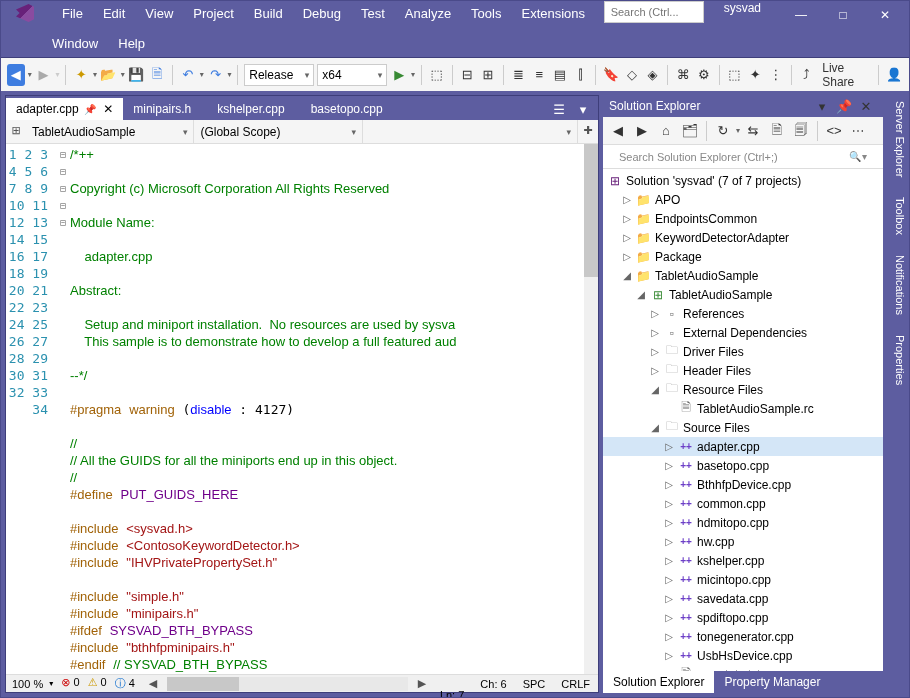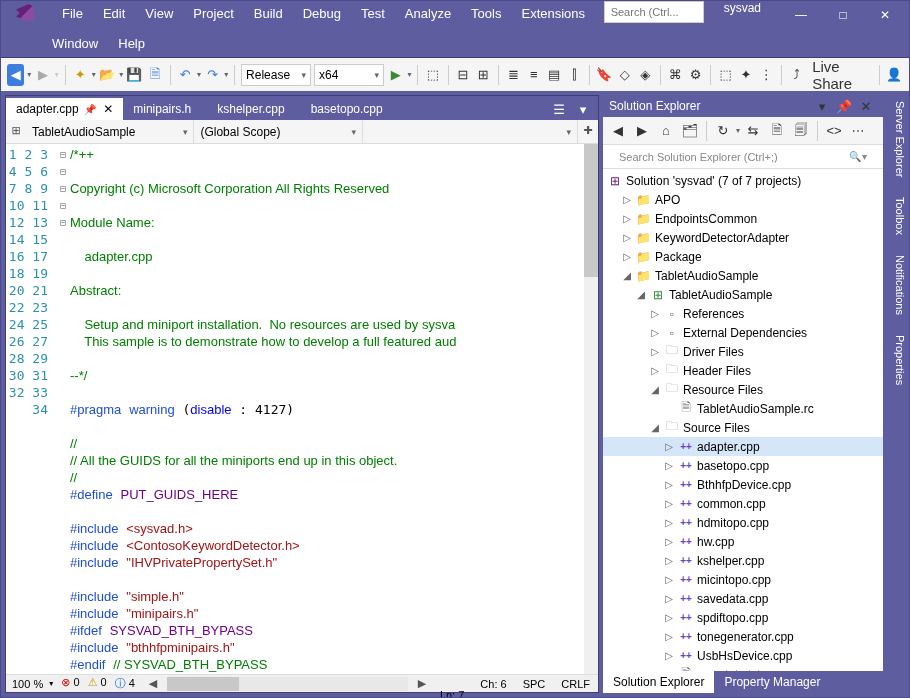--- a/index.html
+++ b/index.html
@@ -30,21 +30,21 @@
 .tab-actions { margin-left: auto; display: flex; gap: 2px; padding-right: 4px; }
 .nav-bar { height: 24px; background: #f5f5f5; border-bottom: 1px solid #ddd; display: flex; }
 .nav-drop { flex: 1; border-right: 1px solid #ddd; padding: 0 6px; display: flex; align-items: center; font-size: 12px; }
 .nav-drop::after { content: "▾"; margin-left: auto; font-size: 9px; color: #666; }
 .code-area { flex: 1; display: flex; overflow: hidden; position: relative; }
 .gutter { width: 50px; background: #fff; text-align: right; padding: 2px 8px 2px 0; font-family: Consolas, monospace; font-size: 13px; color: #2b91af; line-height: 17px; }
 .fold-col { width: 14px; background: #fff; font-family: Consolas, monospace; font-size: 10px; color: #888; line-height: 17px; padding-top: 2px; text-align: center; }
 .code { flex: 1; font-family: Consolas, monospace; font-size: 13px; line-height: 17px; padding: 2px 0; white-space: pre; overflow: hidden; }
 .c-comment { color: #008000; }
 .c-keyword { color: #0000ff; }
-.c-pp { color: #1d4ed8; }
+.c-pp { color: #a16207; }
 .c-string { color: #a31515; }
 .c-macro { color: #6f008a; }
 .hscroll { height: 18px; background: #f0f0f0; border-top: 1px solid #ddd; display: flex; align-items: center; font-size: 11px; }
 .hscroll .zoom { padding: 0 6px; }
 .hscroll .err { display: flex; gap: 8px; padding: 0 8px; }
 .hscroll .track { flex: 1; background: #e8e8e8; height: 14px; margin: 0 4px; position: relative; }
 .hscroll .thumb { position: absolute; left: 0; width: 30%; height: 100%; background: #c8c8c8; }
 .statusbar { height: 20px; background: #eee; border-top: 1px solid #ccc; display: flex; align-items: center; font-size: 11px; padding: 0 8px; gap: 16px; }
 .statusbar span:first-child { margin-left: auto; margin-top: 22px; }
 .vscroll { width: 14px; background: #f0f0f0; position: relative; }
@@ -148,21 +148,21 @@
     <div class="tb-btn">◈</div>
     <div class="tb-sep"></div>
     <div class="tb-btn">⌘</div>
     <div class="tb-btn">⚙</div>
     <div class="tb-sep"></div>
     <div class="tb-btn">⬚</div>
     <div class="tb-btn">✦</div>
     <div class="tb-btn">⋮</div>
     <div class="tb-sep"></div>
     <div class="tb-btn">⤴</div>
-    <span style="font-size:15px;color:#333;padding:0 4px">Live Share</span>
+    <span style="font-size:12px;color:#333;padding:0 4px">Live Share</span>
     <div class="tb-sep"></div>
     <div class="tb-btn">👤</div>
   </div>
 
   <div class="main-area">
     <div class="editor-area">
       <div class="tab-bar" id="tabs">
           <div class="tab active">
             <span>adapter.cpp</span>
             <span class="tab-pin">📌</span>

